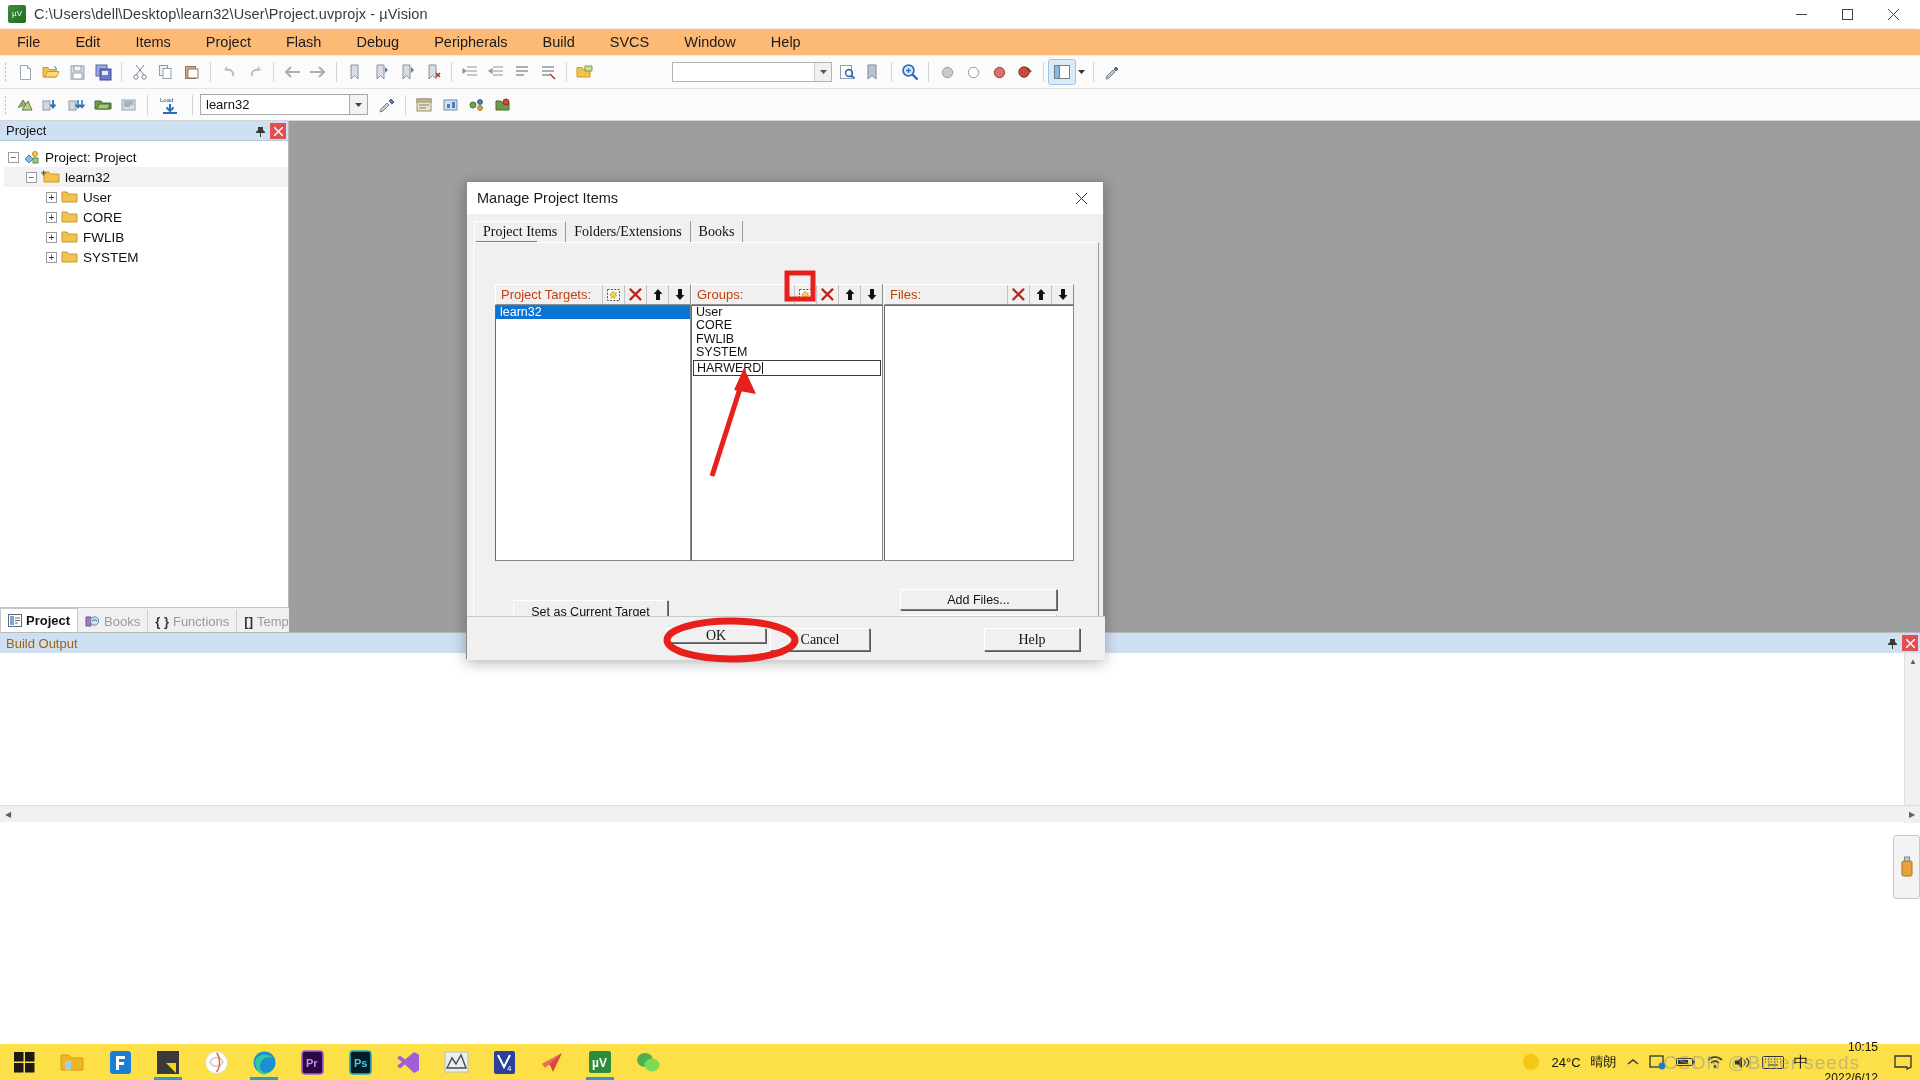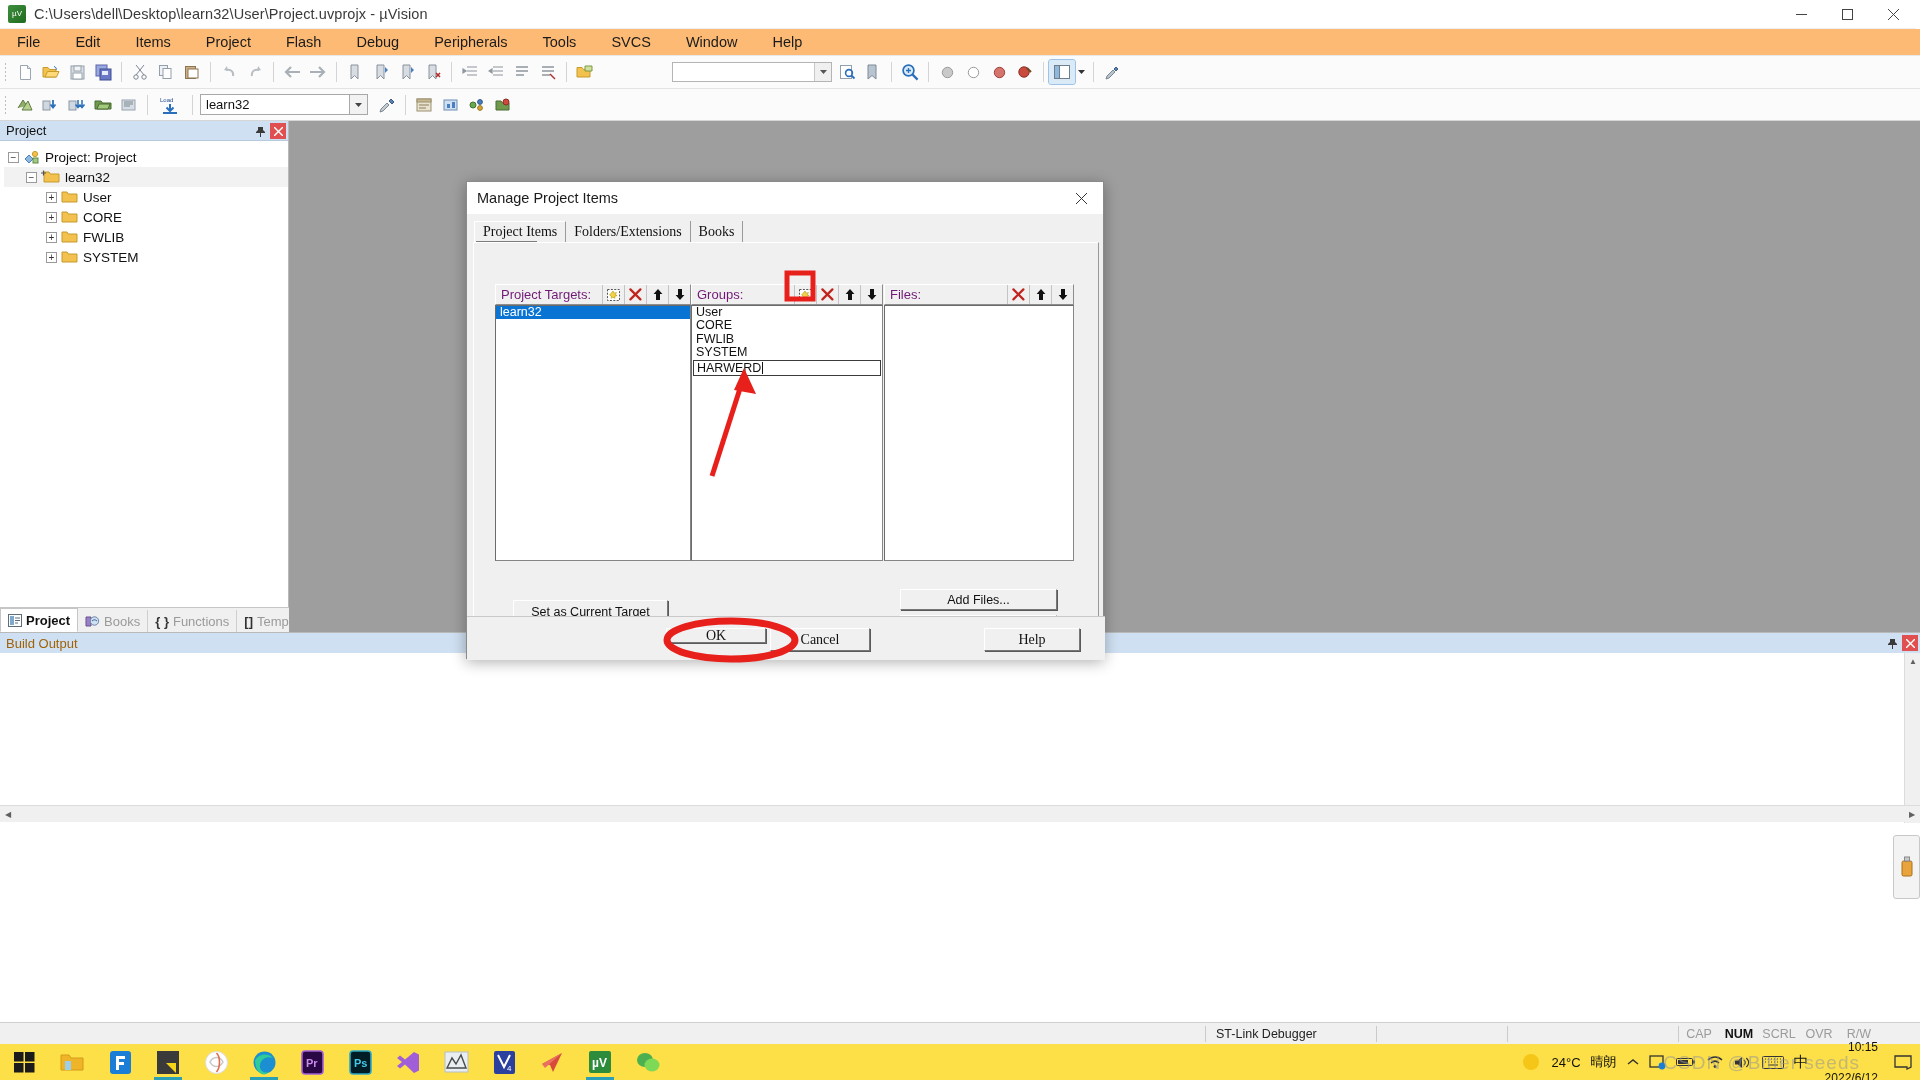--- a/index.html
+++ b/index.html
@@ -234,21 +234,21 @@
     position: absolute; left: 6px; top: 28px; width: 626px; height: 376px;
     background: #f0f0f0; border: 1px solid #ffffff;
     border-right-color: #9a9a9a; border-bottom-color: #9a9a9a;
   }
   .col { position: absolute; top: 70px; }
   .col-head {
     height: 21px; background: #f0f0f0; border: 1px solid #fff;
     border-right-color: #8d8d8d; border-bottom-color: #8d8d8d;
     display: flex; align-items: center; padding-left: 5px;
   }
-  .col-head-label { font-size: 13px; color: #701a75; flex: 1; }
+  .col-head-label { font-size: 13px; color: #c2410c; flex: 1; }
   .mini-btn {
     width: 22px; height: 19px; display: flex; align-items: center;
     justify-content: center; border-left: 1px solid #c4c4c4; flex: none;
   }
   .listbox {
     background: #fff; border: 1px solid #868686;
     border-top-color: #6b6b6b; border-left-color: #6b6b6b;
     overflow: hidden; position: relative;
   }
   .litem {
@@ -307,21 +307,21 @@
   </div>
 
   <div class="menubar">
     <div class="menu-item">File</div>
     <div class="menu-item">Edit</div>
     <div class="menu-item">Items</div>
     <div class="menu-item">Project</div>
     <div class="menu-item">Flash</div>
     <div class="menu-item">Debug</div>
     <div class="menu-item">Peripherals</div>
-    <div class="menu-item">Tools</div>
+    <div class="menu-item">Build</div>
     <div class="menu-item">SVCS</div>
     <div class="menu-item">Window</div>
     <div class="menu-item">Help</div>
   </div>
 
   <div class="toolbar row1">
     <div class="grip"></div>
 
     <div class="ticon">
       <svg width="17" height="17" viewBox="0 0 17 17">
@@ -913,35 +913,20 @@
 
   <svg class="annot" style="left:700px;top:360px;" width="70" height="120" viewBox="0 0 70 120">
     <path d="M12 116 L44 16" stroke="#e8201c" stroke-width="5" fill="none"></path>
     <path d="M44 8 L56 34 L34 30 Z" fill="#e8201c"></path>
   </svg>
 
   <svg class="annot" style="left:662px;top:617px;" width="138" height="46" viewBox="0 0 138 46">
     <ellipse cx="69" cy="23" rx="64" ry="19" fill="none" stroke="#e8201c" stroke-width="7"></ellipse>
   </svg>
 
-  <div class="statusbar">
-    <div class="sb-cell" style="width:1205px"></div>
-    <div class="sb-div"></div>
-    <div class="sb-cell" style="width:170px">ST-Link Debugger</div>
-    <div class="sb-div"></div>
-    <div class="sb-cell" style="width:130px"></div>
-    <div class="sb-div"></div>
-    <div class="sb-cell" style="width:170px"></div>
-    <div class="sb-div"></div>
-    <div class="sb-cell sb-ind">CAP</div>
-    <div class="sb-cell sb-ind on">NUM</div>
-    <div class="sb-cell sb-ind">SCRL</div>
-    <div class="sb-cell sb-ind">OVR</div>
-    <div class="sb-cell sb-ind">R/W</div>
-  </div>
 
   <div class="taskbar">
     <div class="tkicon">
       <svg width="21" height="21" viewBox="0 0 21 21">
           <rect x="0" y="0" width="9.5" height="9.5" fill="#1b1b1b"></rect>
           <rect x="11" y="0" width="9.5" height="9.5" fill="#1b1b1b"></rect>
           <rect x="0" y="11" width="9.5" height="9.5" fill="#1b1b1b"></rect>
           <rect x="11" y="11" width="9.5" height="9.5" fill="#1b1b1b"></rect>
         </svg>
     </div>

